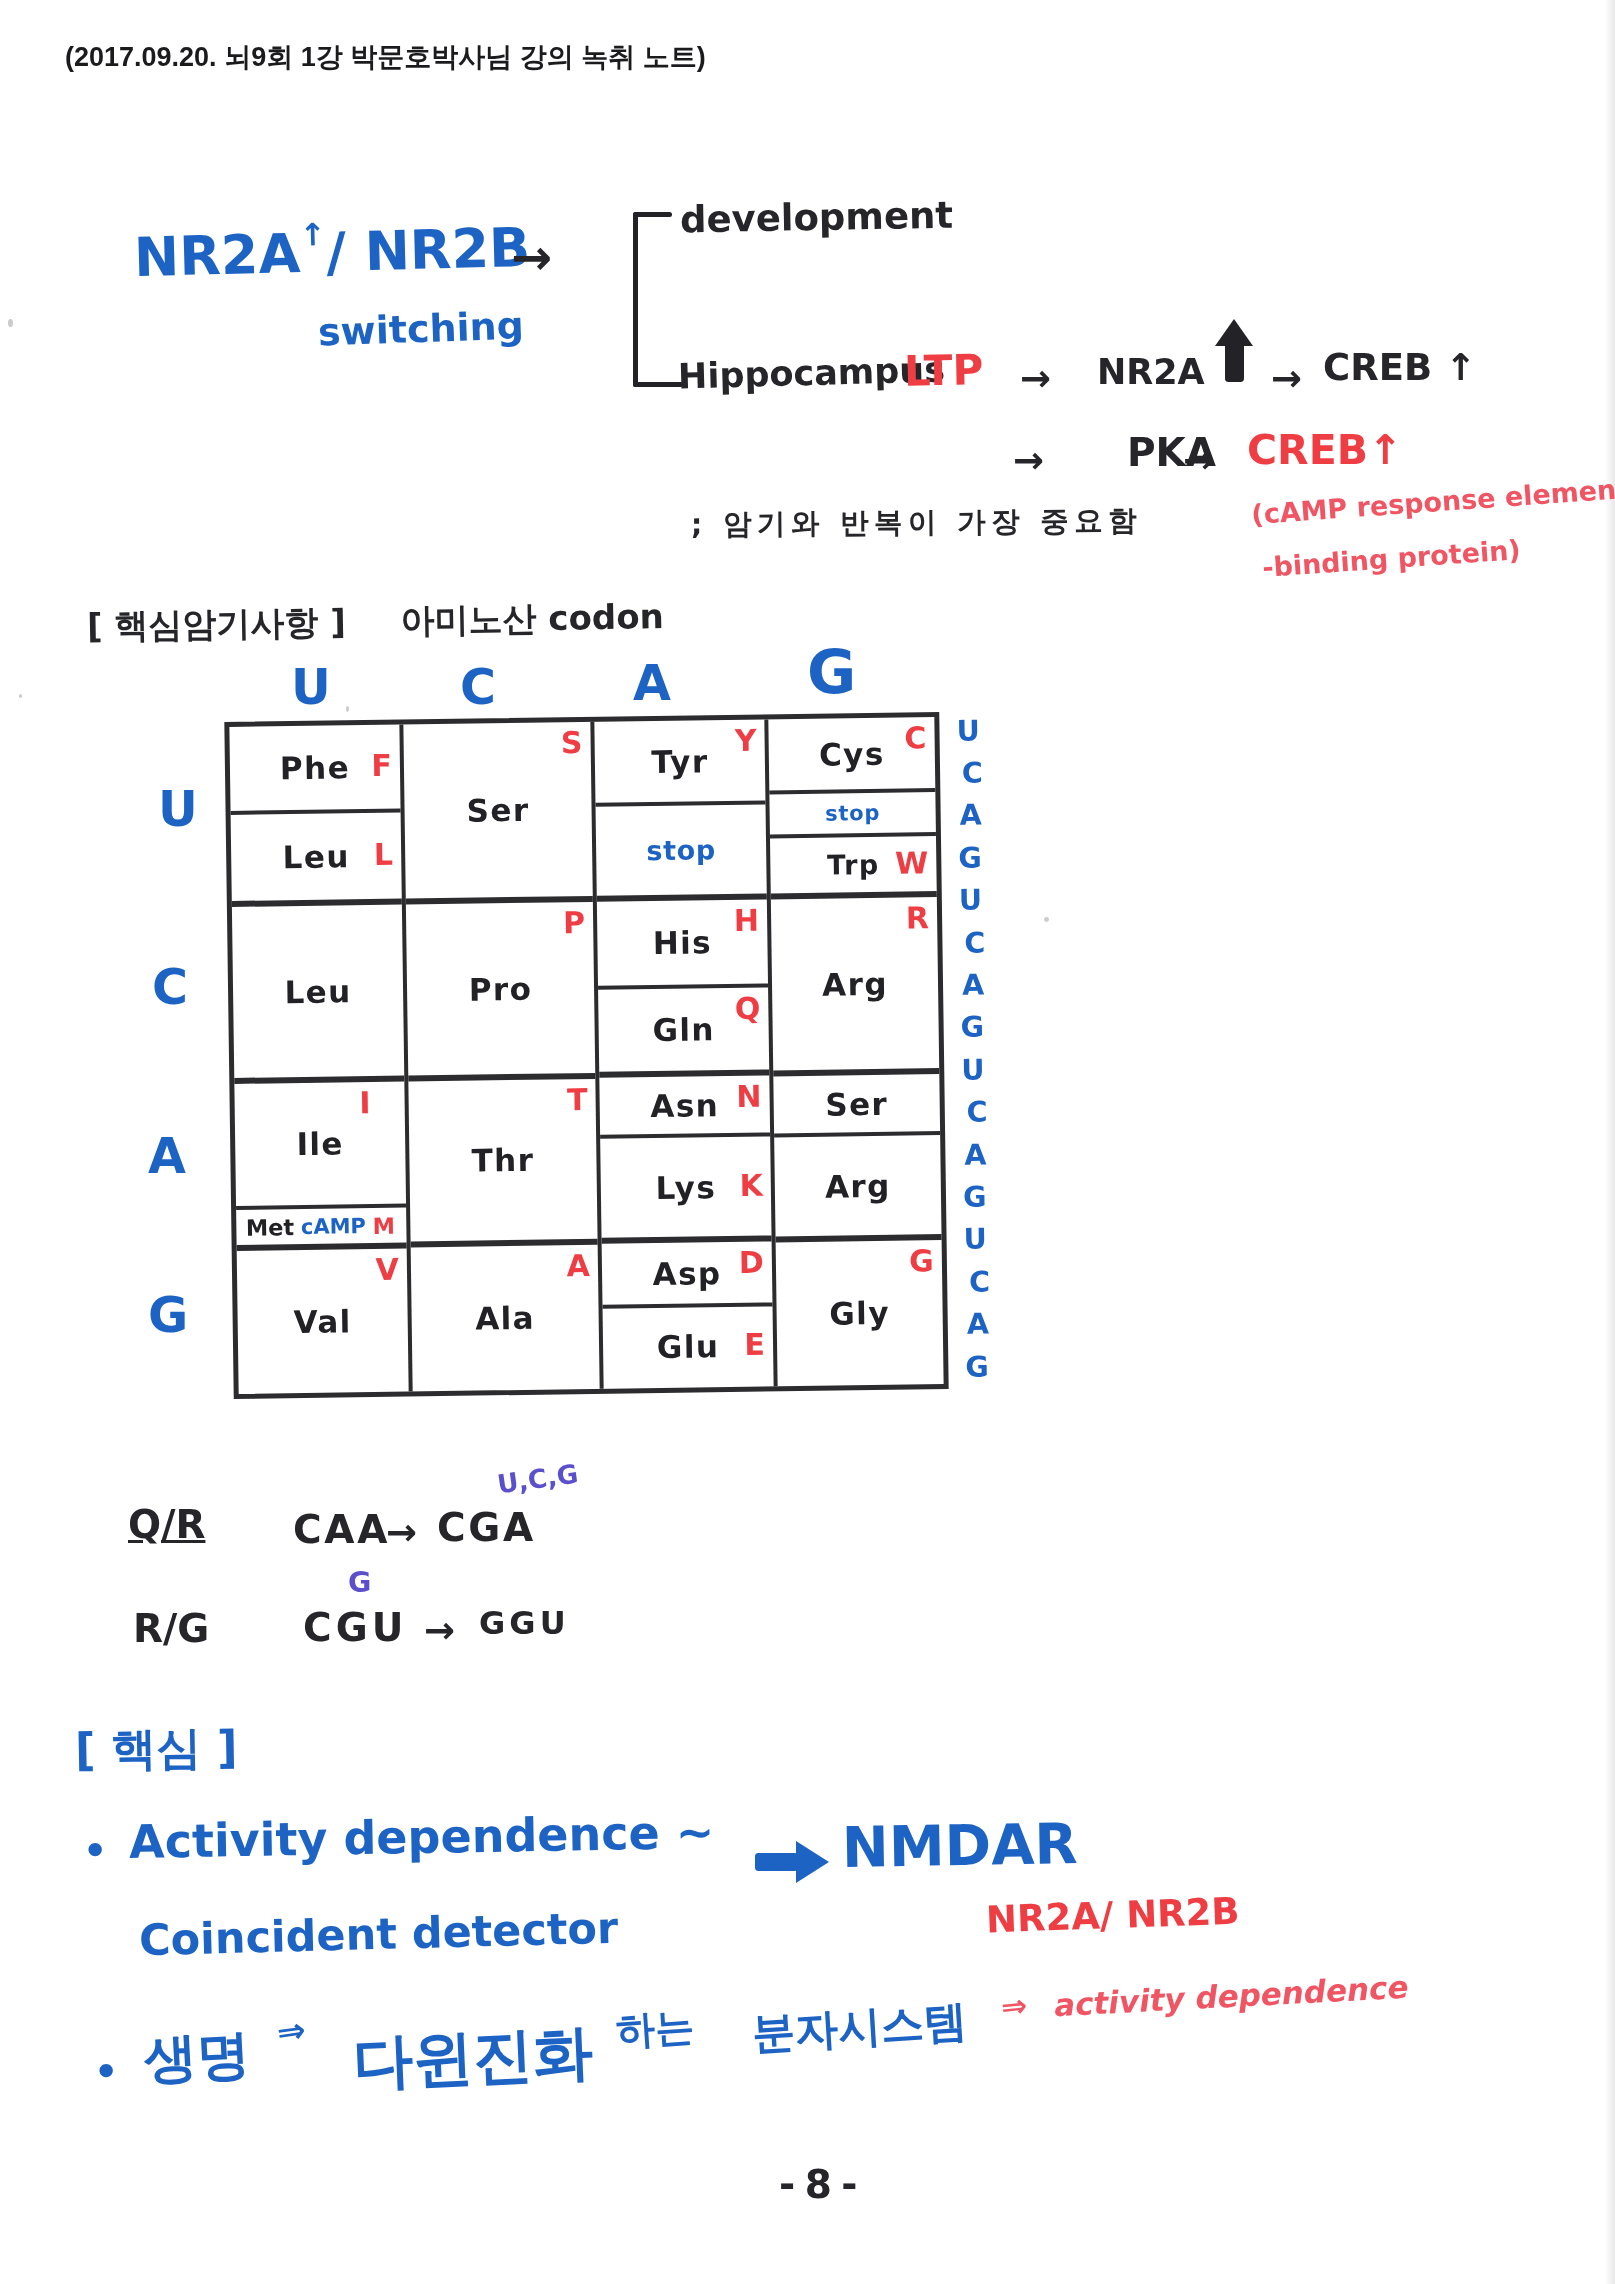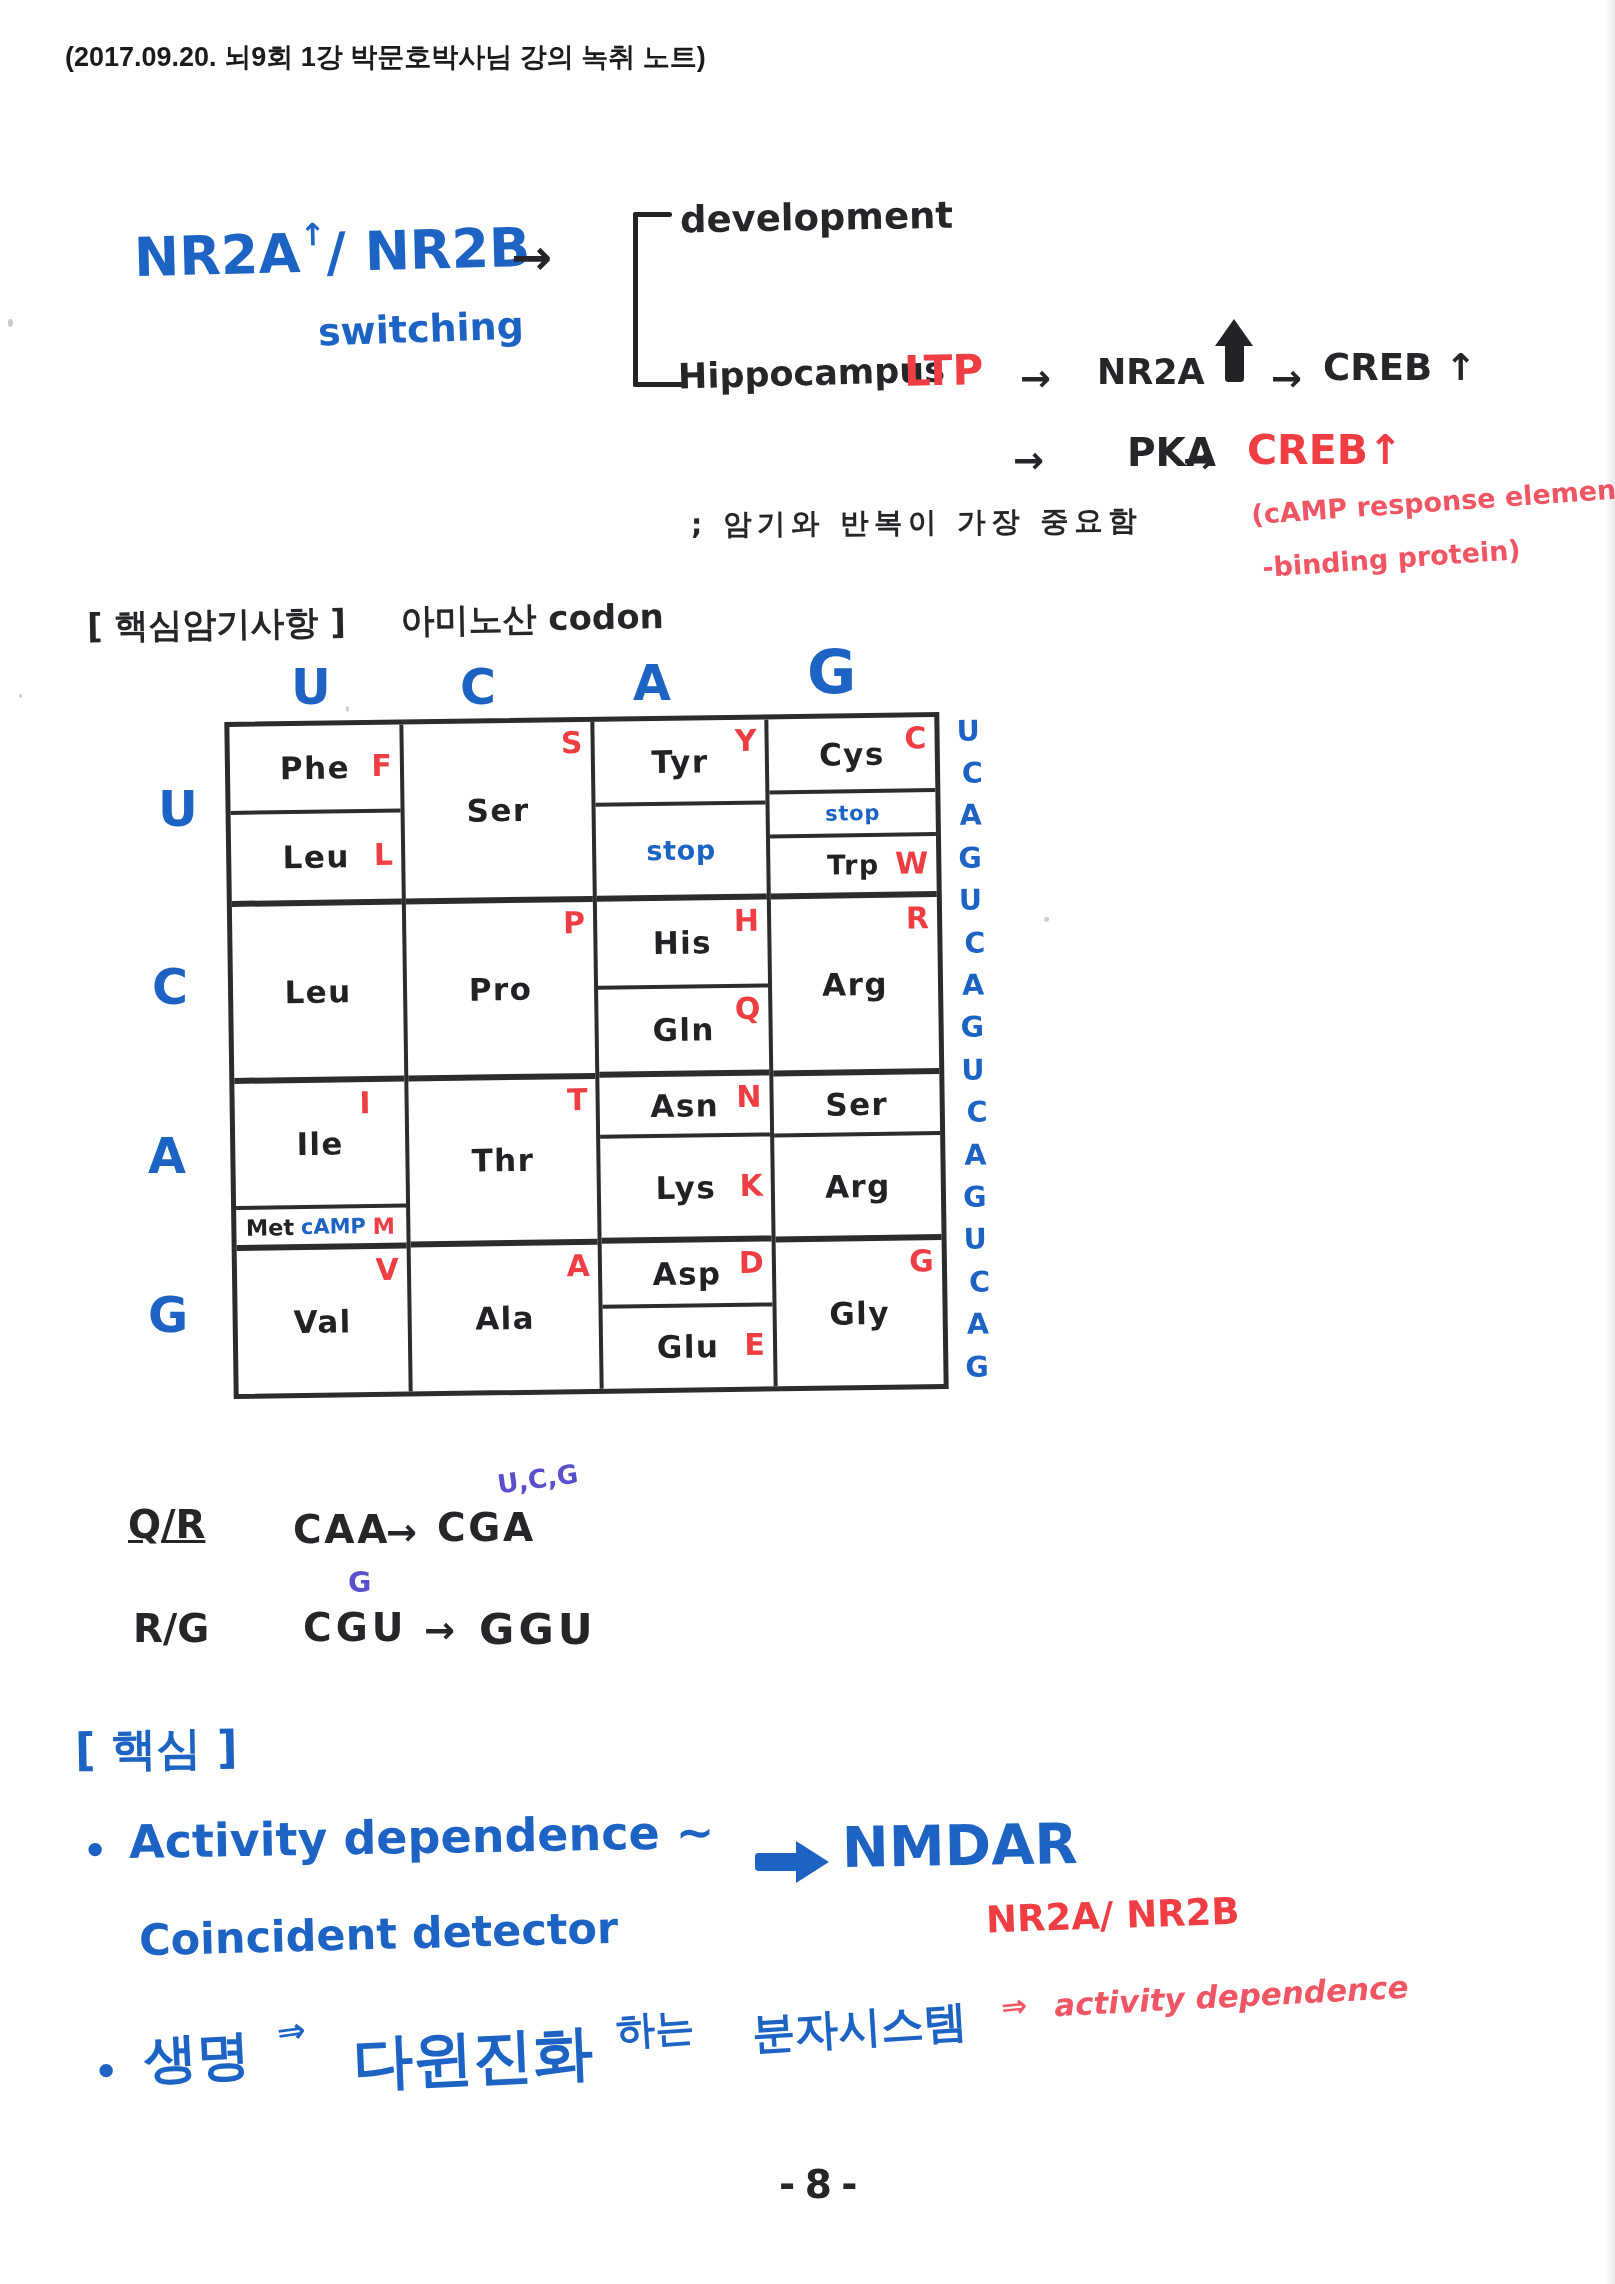--- a/index.html
+++ b/index.html
@@ -257,21 +257,21 @@
 <div class="abs hand black" style="left:128px;top:1502px;font-size:39px;text-decoration:underline;">Q/R</div>
 <div class="abs hand black" style="left:293px;top:1507px;font-size:39px;letter-spacing:2.7px;">CAA</div>
 <div class="abs hand purple" style="left:348px;top:1566px;font-size:28.5px;">G</div>
 <div class="abs hand black" style="left:386px;top:1511px;font-size:37px;">→</div>
 <div class="abs hand black" style="left:437px;top:1505px;font-size:39px;letter-spacing:2.7px;">CGA</div>
 <div class="abs hand purple" style="left:497px;top:1464px;font-size:26px;transform:rotate(-8deg);">U,C,G</div>
 
 <div class="abs hand black" style="left:133px;top:1606px;font-size:39px;">R/G</div>
 <div class="abs hand black" style="left:303px;top:1605px;font-size:39px;letter-spacing:4.1px;">CGU</div>
 <div class="abs hand black" style="left:424px;top:1609px;font-size:37px;">→</div>
-<div class="abs hand black" style="left:479px;top:1604px;font-size:43px;letter-spacing:4.1px;">GGU</div>
+<div class="abs hand black" style="left:479px;top:1604px;font-size:32px;letter-spacing:4.1px;">GGU</div>
 
 <div class="abs hand blue" style="left:75px;top:1719px;font-size:45px;transform:rotate(-1deg);">[ 핵심 ]</div>
 
 <div class="abs hand blue" style="left:83px;top:1829px;font-size:38px;">•</div>
 <div class="abs hand blue" style="left:129px;top:1810px;font-size:46px;transform:rotate(-1deg);">Activity dependence ~</div>
 <div class="fat-arrow" style="left:755px;top:1841px;">
   <div class="fa-shaft"></div>
   <div class="fa-head"></div>
 </div>
 <div class="abs hand blue" style="left:842px;top:1813px;font-size:56px;transform:rotate(-1deg);">NMDAR</div>

